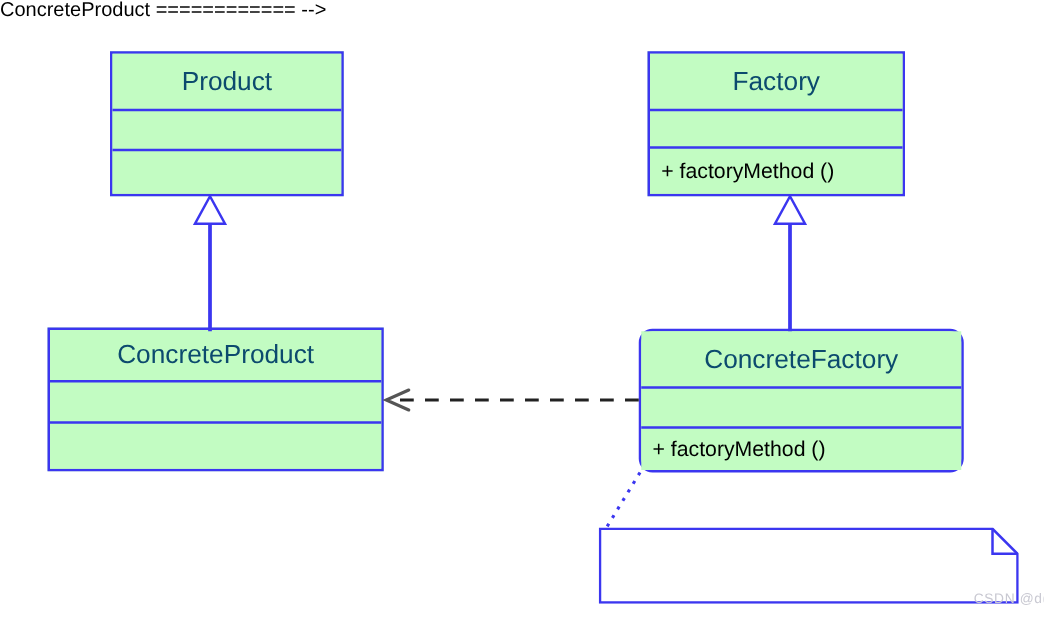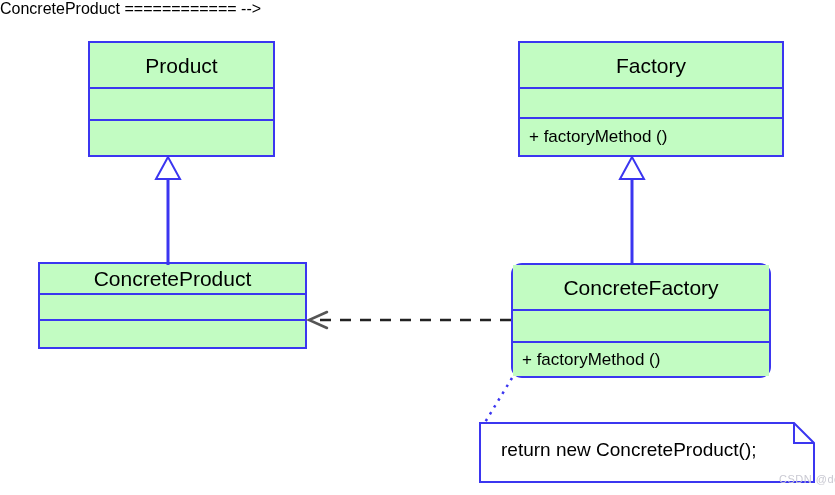--- a/index.html
+++ b/index.html
@@ -33,21 +33,21 @@
     overflow: hidden;
   }
   .compartment + .compartment {
     border-top: 2px solid #3b36f0;
   }
   .cmp-name {
     justify-content: center;
   }
   .cmp-name span {
     font-size: 21px;
-    color: #000000;
+    color: #0c4a6e;
     letter-spacing: 0px;
     line-height: 1;
     white-space: nowrap;
   }
   .cmp-attrs {
     justify-content: flex-start;
   }
   .cmp-ops {
     justify-content: flex-start;
     padding-left: 9px;
@@ -121,34 +121,34 @@
     </div>
     <div class="compartment cmp-attrs" style="height:32px;">
       <span></span>
     </div>
     <div class="compartment cmp-ops" style="height:37px;">
       <span></span>
     </div>
   </div>
 
   
-  <div class="uml-class" style="left:518px; top:41px; width:266px; height:116px;">
+  <div class="uml-class" style="left:518px; top:41px; width:206px; height:116px;">
     <div class="compartment cmp-name" style="height:45px;">
       <span>Factory</span>
     </div>
     <div class="compartment cmp-attrs" style="height:30px;">
       <span></span>
     </div>
     <div class="compartment cmp-ops" style="height:39px;">
       <span>+ factoryMethod ()</span>
     </div>
   </div>
 
   
-  <div class="uml-class" style="left:38px; top:262px; width:269px; height:87px;">
+  <div class="uml-class" style="left:38px; top:262px; width:269px; height:115px;">
     <div class="compartment cmp-name" style="height:41px;">
       <span>ConcreteProduct</span>
     </div>
     <div class="compartment cmp-attrs" style="height:35px;">
       <span></span>
     </div>
     <div class="compartment cmp-ops" style="height:39px;">
       <span></span>
     </div>
   </div>
@@ -199,18 +199,17 @@
 
   
   <div class="watermark-url">http://blog. csdn. net/LoveLion</div>
 
   
   <div class="uml-note" style="left:479px; top:422px; width:336px; height:61px;">
     <svg width="336" height="61" viewBox="0 0 336 61" style="display:block;">
       <path d="M 1,1 L 315,1 L 335,21 L 335,60 L 1,60 Z" fill="none" stroke="#3b36f0" stroke-width="2"></path>
       <path d="M 315,1 L 315,21 L 335,21" fill="none" stroke="#3b36f0" stroke-width="2"></path>
     </svg>
-    <div class="note-text">return new ConcreteProduct();</div>
   </div>
 
   <div class="watermark-tag">CSDN @ddm01</div>
 
 </div>
 
 </body></html>

